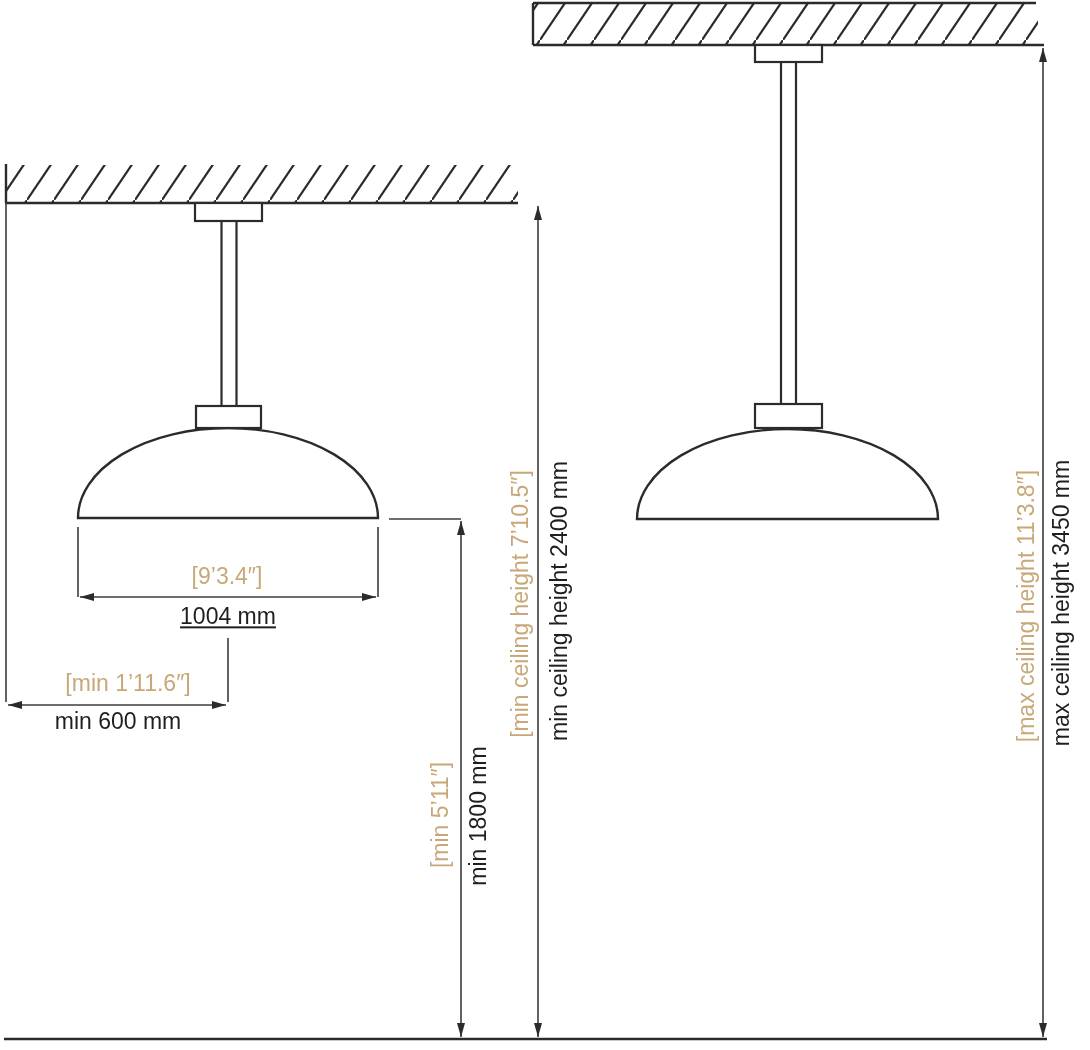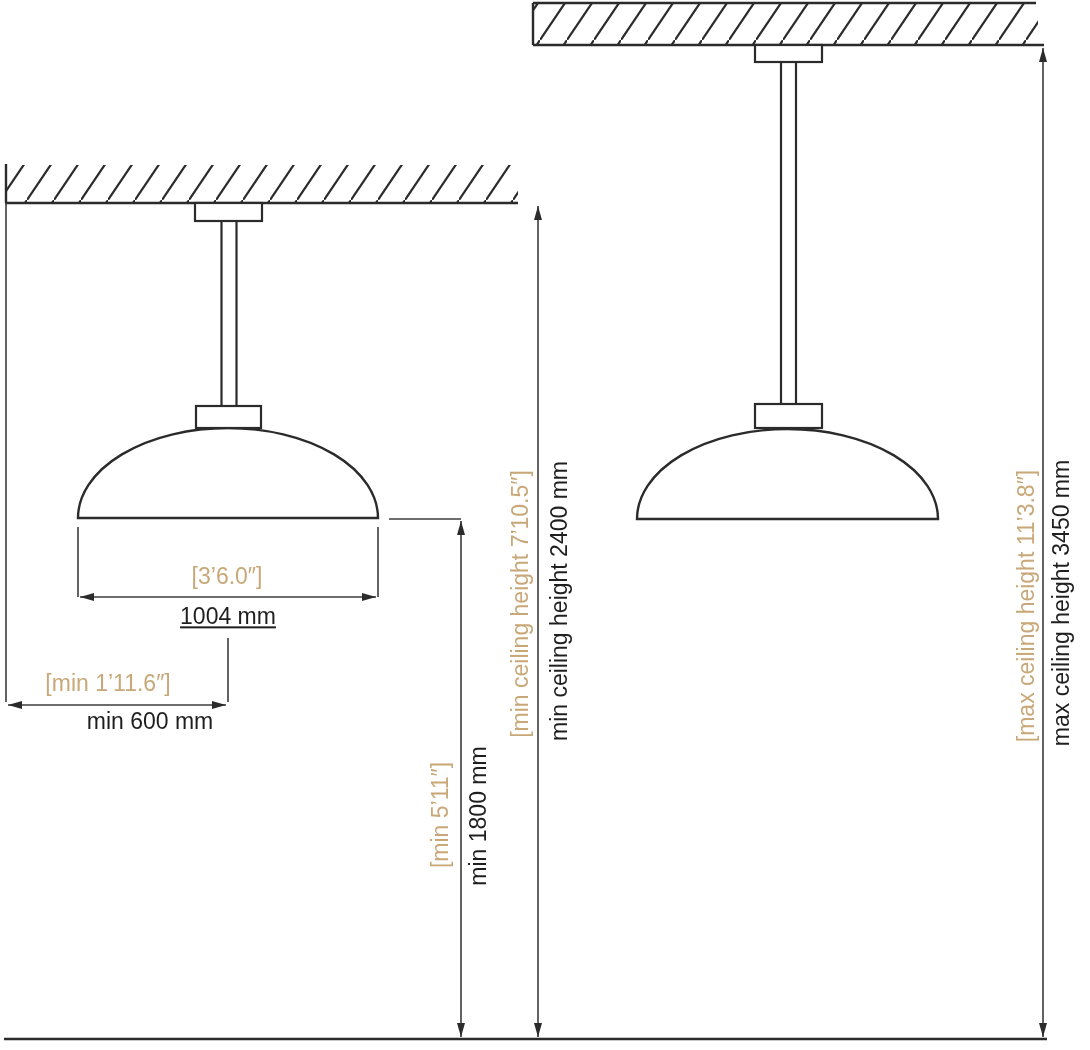--- a/index.html
+++ b/index.html
@@ -89,25 +89,25 @@
 
     <g stroke="#3c3c3c" stroke-width="1.6">
       <line x1="538" y1="206" x2="538" y2="1037" marker-start="url(#arr)" marker-end="url(#arr)"></line>
     </g>
 
     <g stroke="#3c3c3c" stroke-width="1.6">
       <line x1="1043" y1="48" x2="1043" y2="1037" marker-start="url(#arr)" marker-end="url(#arr)"></line>
     </g>
   </svg>
 
-  <div class="lbl imperial" style="left:227px;top:577px;">[3’6.0″]</div>
+  <div class="lbl imperial" style="left:227px;top:577px;">[9’3.4″]</div>
   <div class="lbl metric" style="left:228px;top:617px;text-decoration:underline;">1004 mm</div>
 
-  <div class="lbl imperial" style="left:108px;top:684px;">[min 1’11.6″]</div>
-  <div class="lbl metric" style="left:118px;top:722px;margin-left:32px;">min 600 mm</div>
+  <div class="lbl imperial" style="left:128px;top:684px;">[min 1’11.6″]</div>
+  <div class="lbl metric" style="left:118px;top:722px;">min 600 mm</div>
 
   <div class="lbl vert imperial" style="left:441px;top:815px;">[min 5’11″]</div>
   <div class="lbl vert metric" style="left:479px;top:816px;">min 1800 mm</div>
 
   <div class="lbl vert imperial" style="left:521px;top:604px;">[min ceiling height 7’10.5″]</div>
   <div class="lbl vert metric" style="left:560px;top:601px;">min ceiling height 2400 mm</div>
 
   <div class="lbl vert imperial" style="left:1027px;top:606px;">[max ceiling height 11’3.8″]</div>
   <div class="lbl vert metric" style="left:1062px;top:603px;">max ceiling height 3450 mm</div>
 

